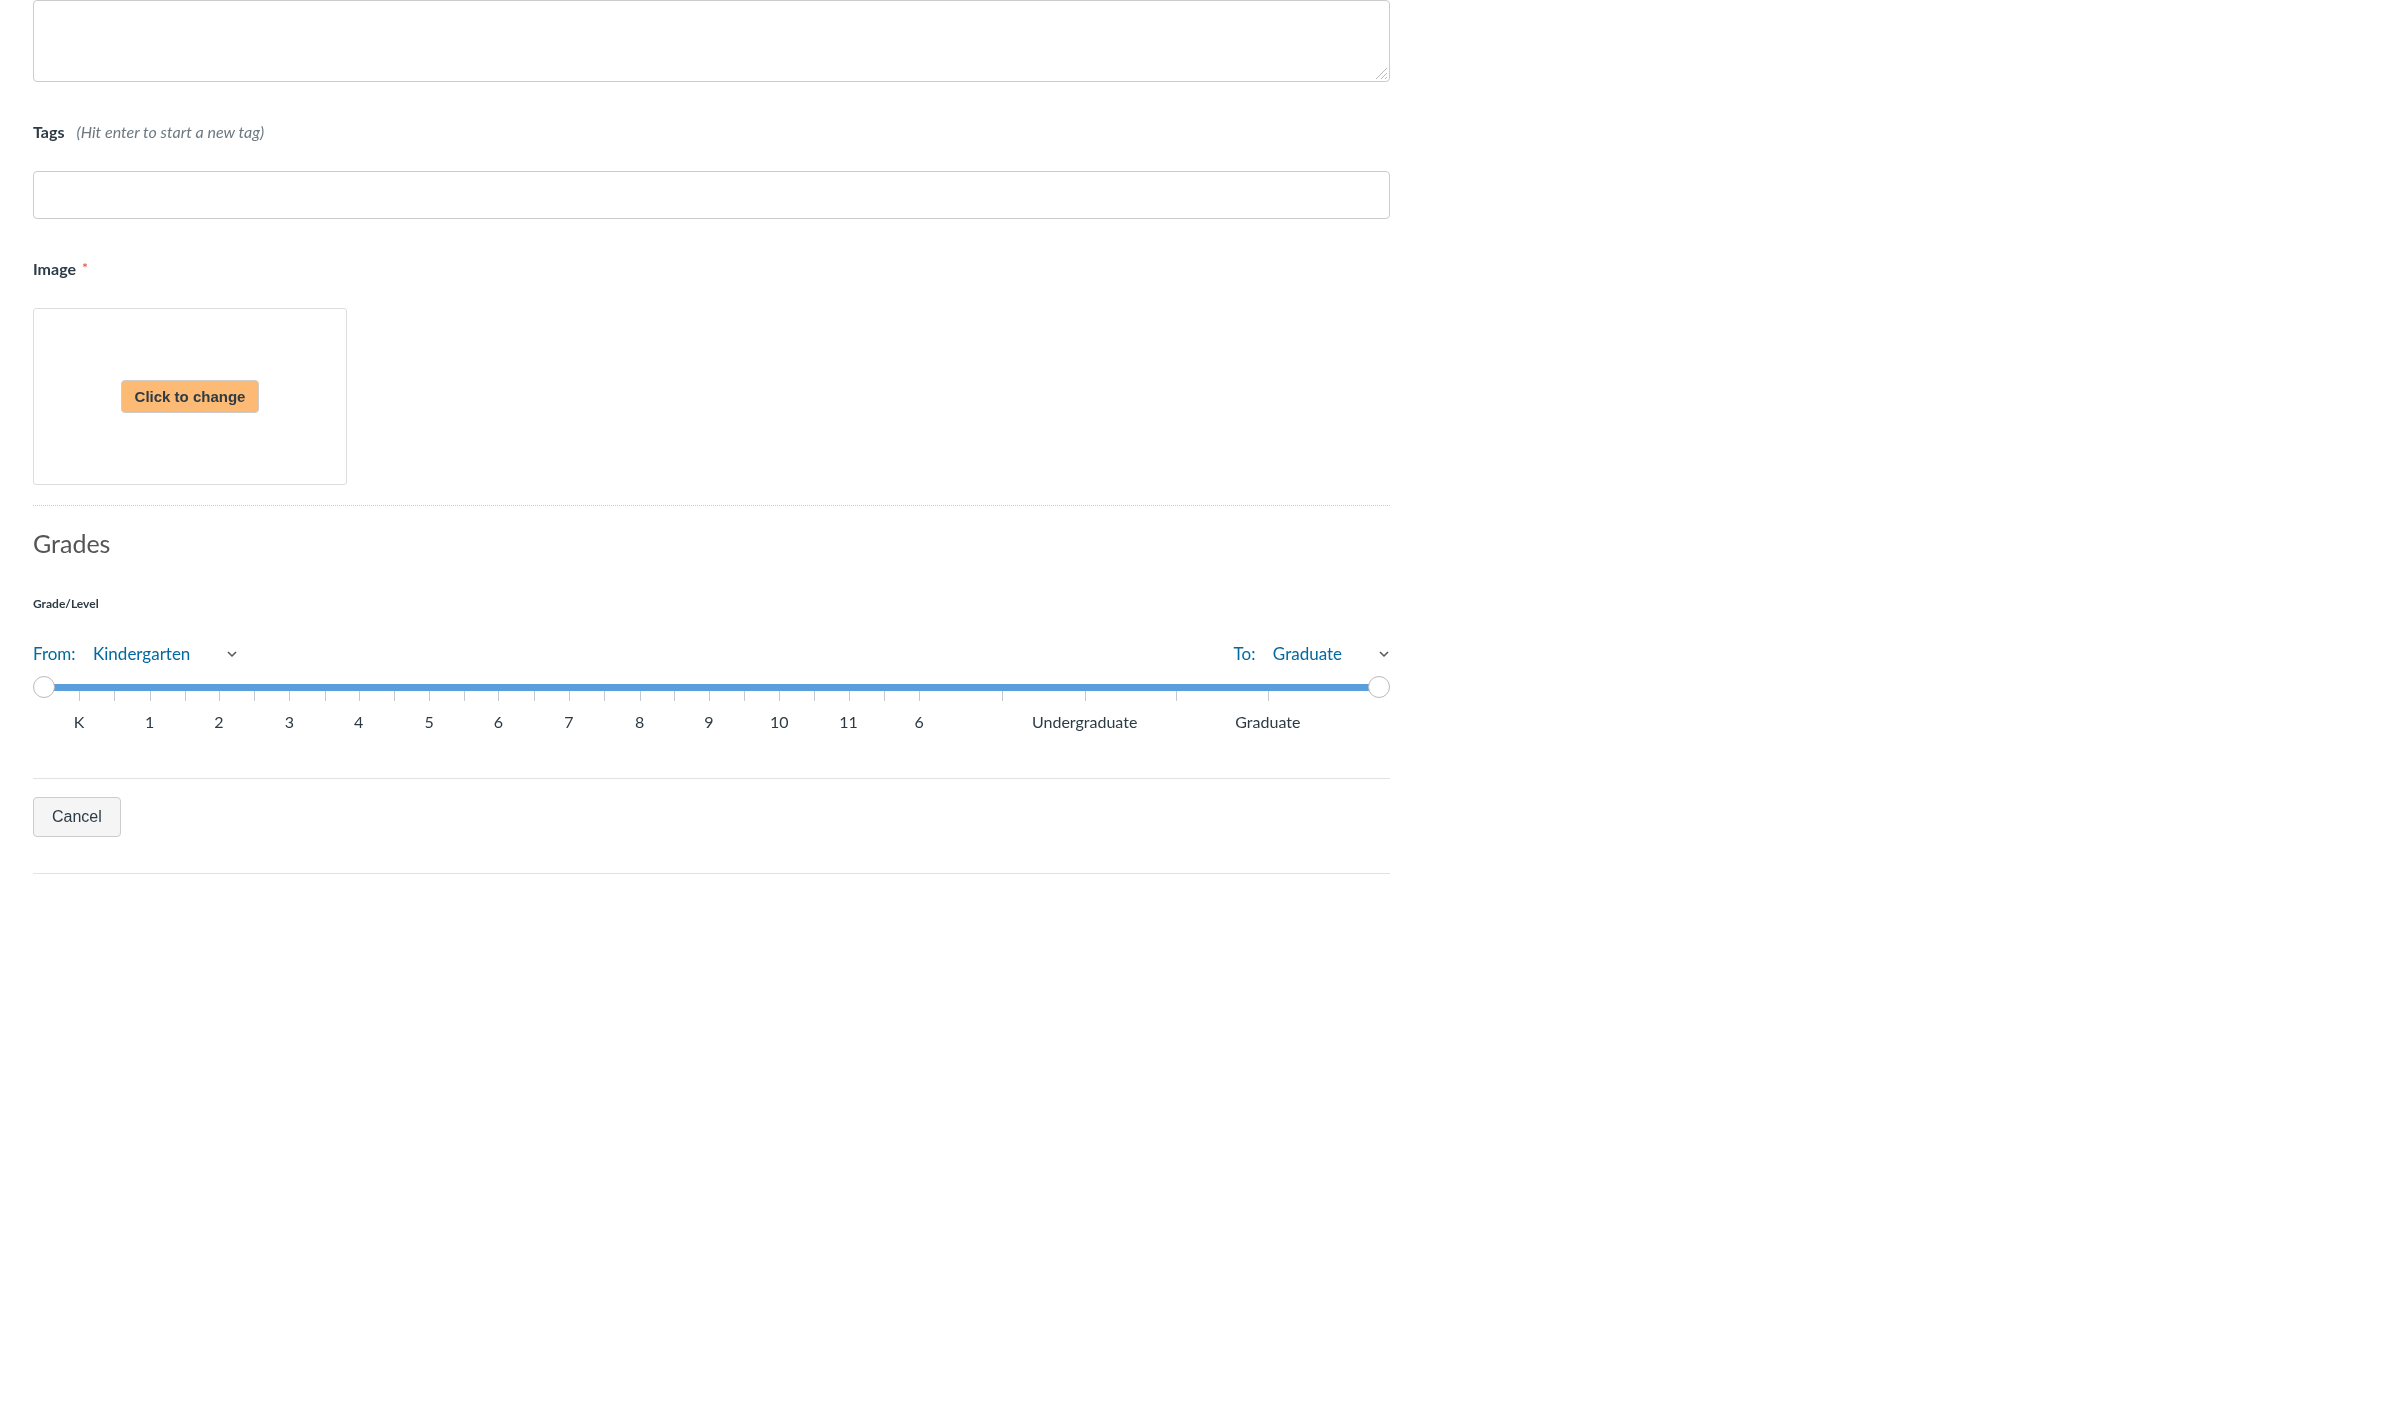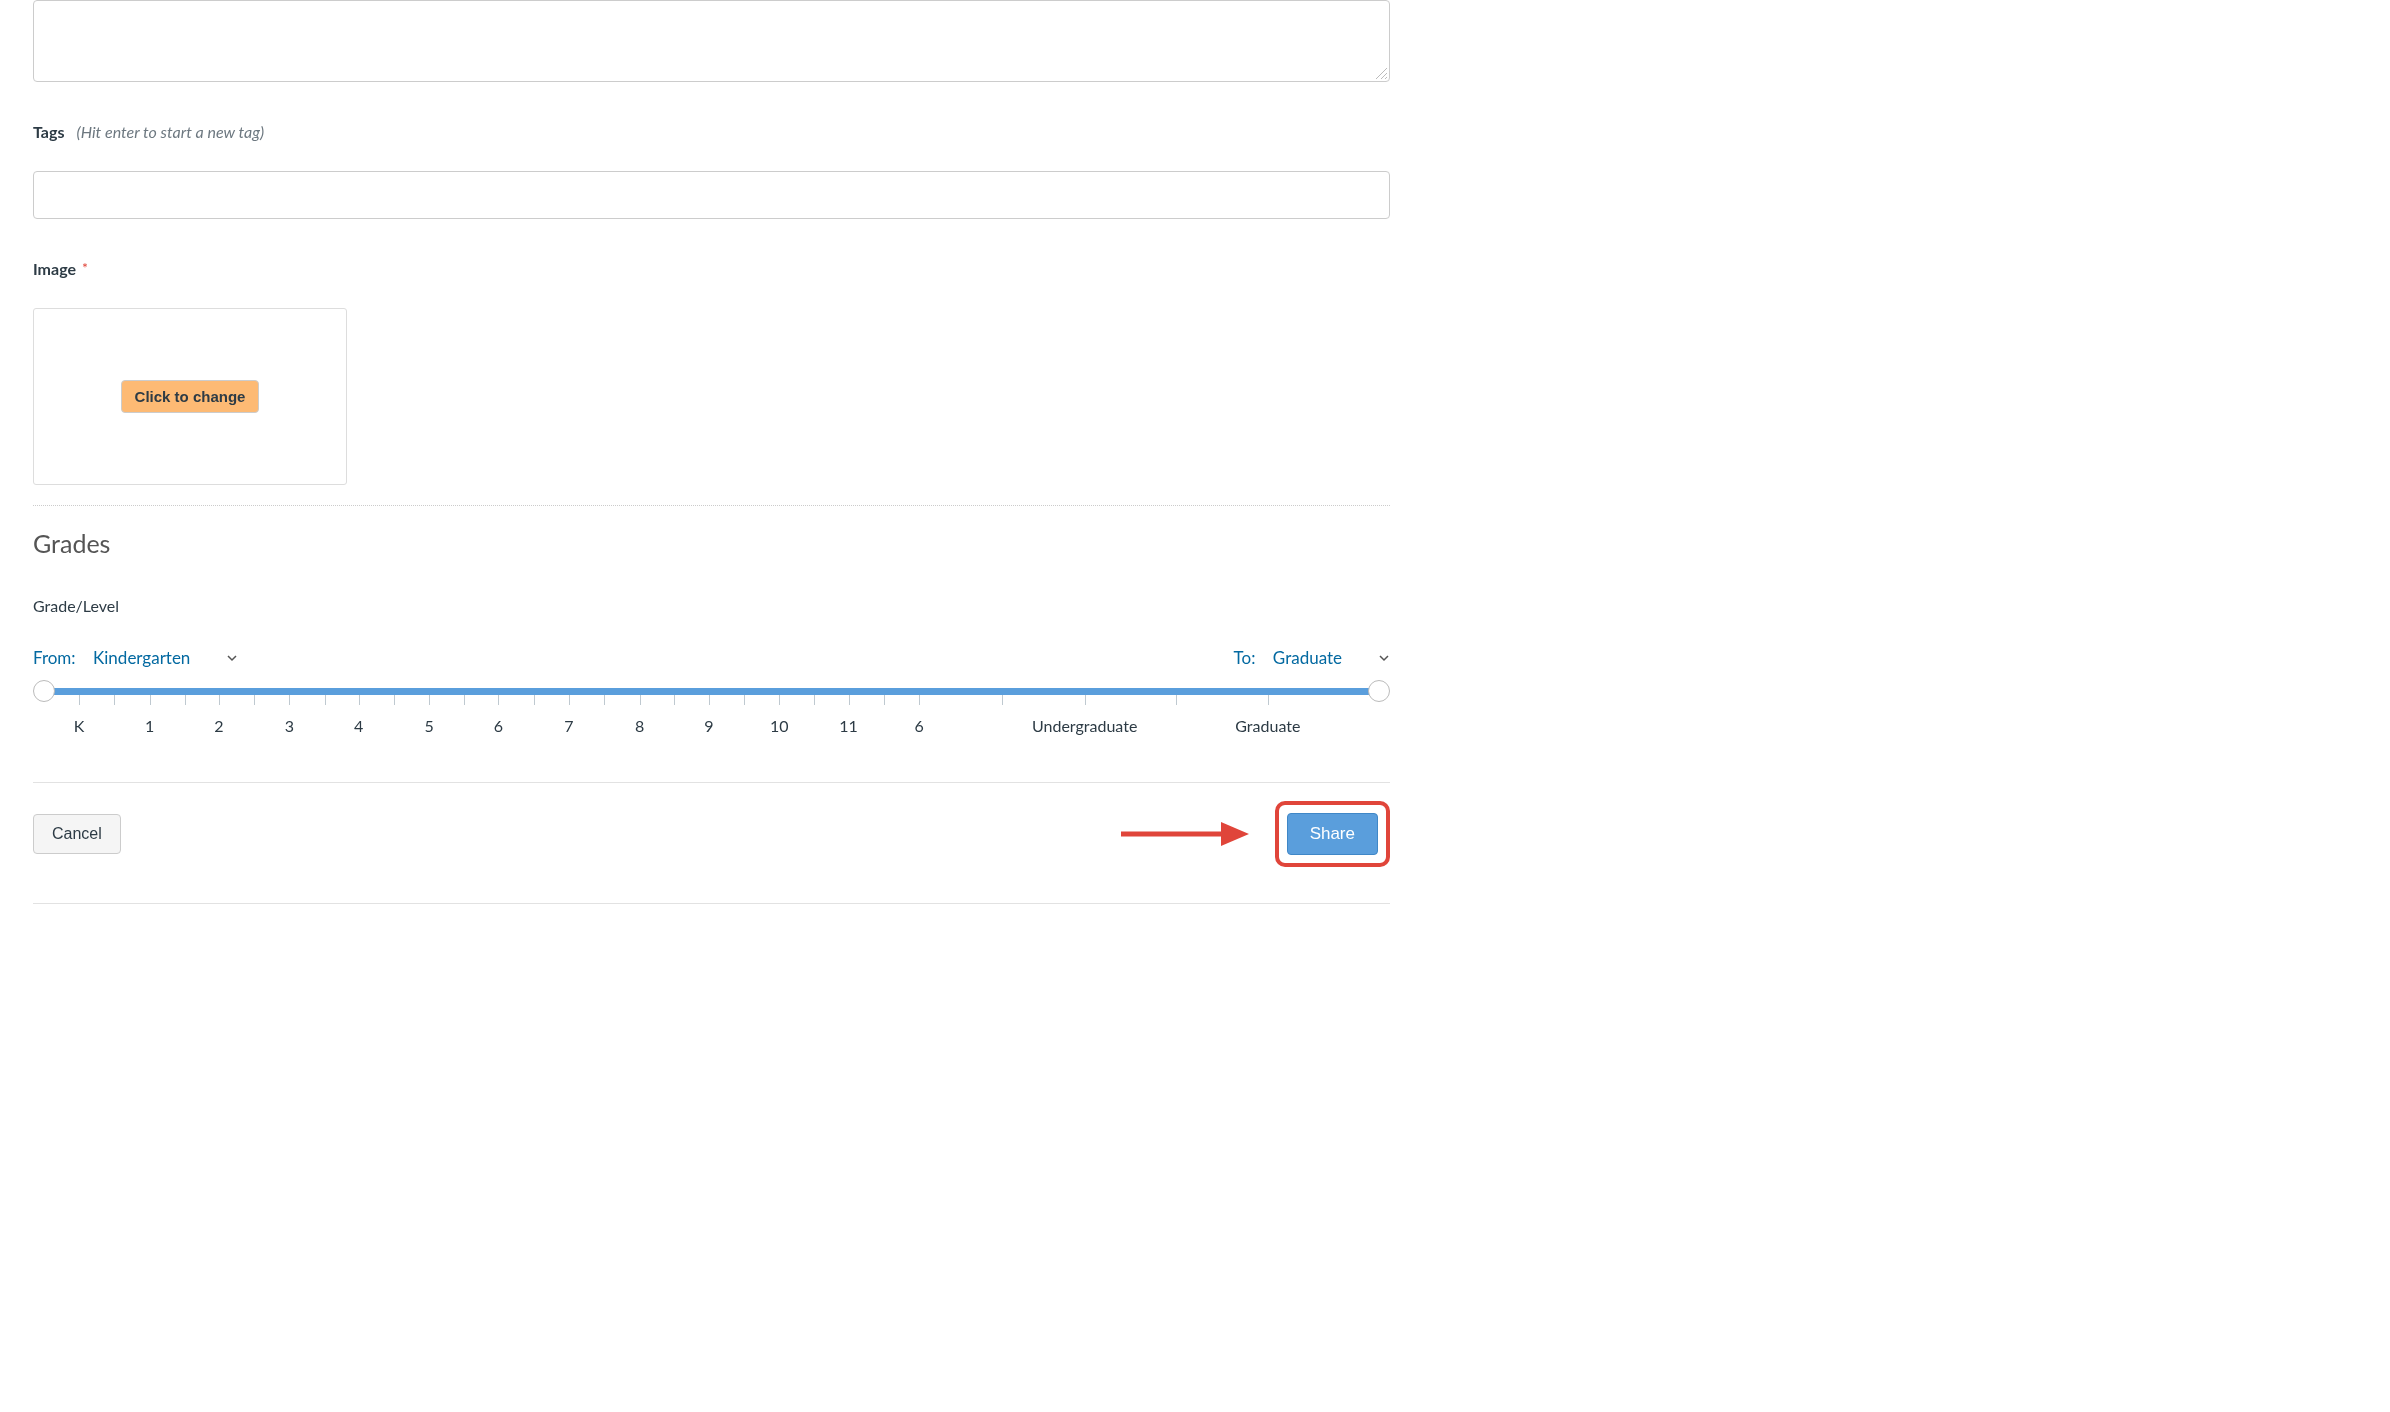--- a/index.html
+++ b/index.html
@@ -81,22 +81,22 @@
       border-top: 1px dotted #ccc;
       margin-top: 20px;
     }
     .section-heading {
       font-size: 25px;
       font-weight: 400;
       color: #555;
       margin-top: 22px;
     }
     .subsection-label {
-      font-weight: 400;
-      font-size: 16px;
+      font-weight: 700;
+      font-size: 12px;
       color: #2d3b45;
       margin-top: 38px;
     }
     .slider-top-row {
       display: flex;
       justify-content: space-between;
       align-items: center;
       margin-top: 32px;
       font-size: 17px;
       color: #0369a1;
@@ -315,27 +315,18 @@
     <div class="tick-label" style="left: 65.3%;">6</div>
     <div class="tick-label" style="left: 77.5%;">Undergraduate</div>
     <div class="tick-label" style="left: 91%;">Graduate</div>
   </div>
 
 <hr class="bottom-divider">
 
 
 <div class="action-row">
   <button class="btn-cancel">Cancel</button>
-  <div class="arrow-and-share">
-    <svg class="red-arrow" width="128" height="30" viewBox="0 0 128 30">
-      <line x1="0" y1="15" x2="100" y2="15" stroke="#e0453a" stroke-width="5"></line>
-      <polygon points="100,3 128,15 100,27" fill="#e0453a"></polygon>
-    </svg>
-    <div class="share-highlight">
-      <button class="btn-share">Share</button>
-    </div>
-  </div>
 </div>
 
 <hr class="final-divider">
 
 
 
 
 </body></html>

